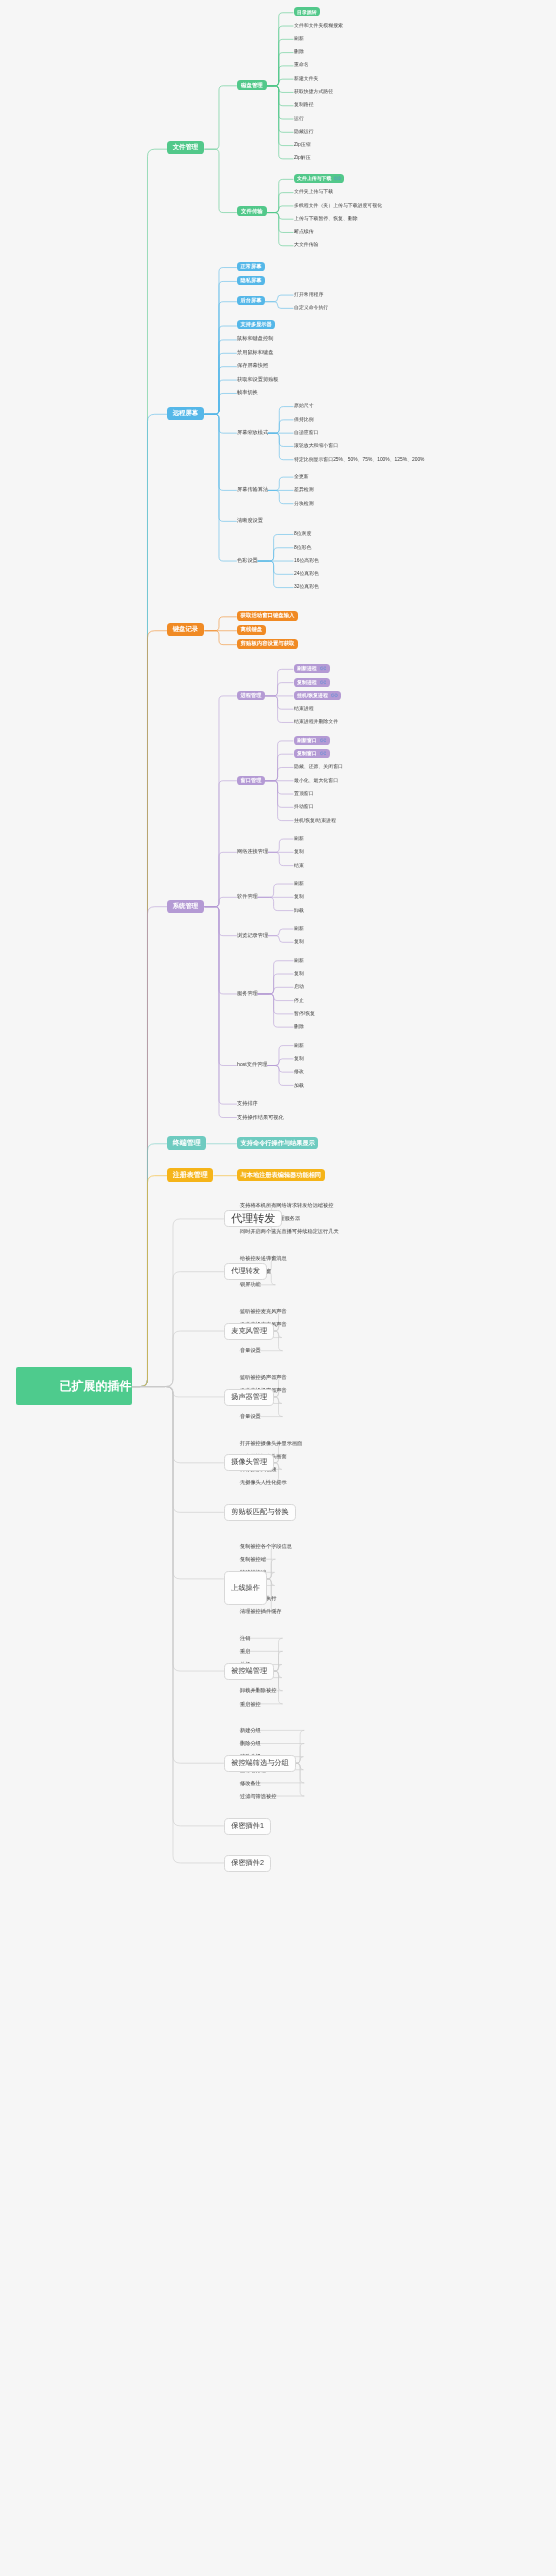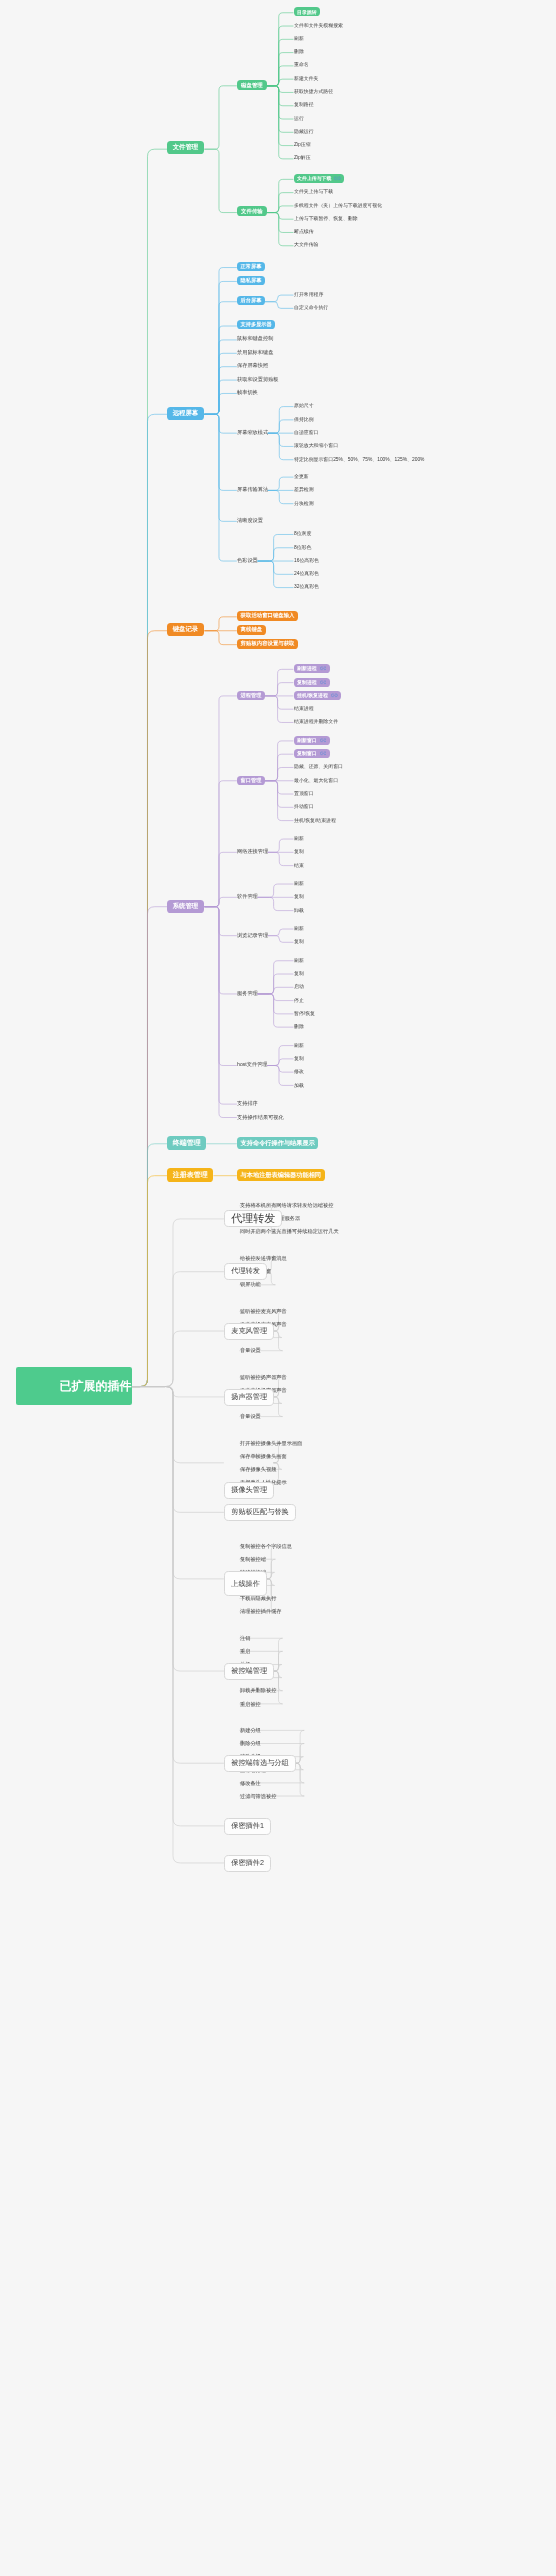--- a/index.html
+++ b/index.html
@@ -551,21 +551,21 @@
       </div>
       <div class="node n-plain" style="left: 240px; top: 1452px; height: 8.8px; font-size: 5.2px; color: rgb(60, 60, 60);">
         <span class="lbl">保存单帧摄像头画面</span>
       </div>
       <div class="node n-plain" style="left: 240px; top: 1465px; height: 8.8px; font-size: 5.2px; color: rgb(60, 60, 60);">
         <span class="lbl">保存摄像头视频</span>
       </div>
       <div class="node n-plain" style="left: 240px; top: 1478px; height: 8.8px; font-size: 5.2px; color: rgb(60, 60, 60);">
         <span class="lbl">无摄像头人性化提示</span>
       </div>
-      <div class="node n-outline" style="left: 224px; top: 1454px; height: 16.5px; font-size: 7.2px; padding: 0px 6.2px; font-weight: normal; color: rgb(60, 60, 60); margin-top: 28px;">
+      <div class="node n-outline" style="left: 224px; top: 1454px; height: 16.5px; font-size: 7.2px; padding: 0px 6.2px; font-weight: normal; color: rgb(60, 60, 60);">
         <span class="lbl">摄像头管理</span>
       </div>
       <div class="node n-outline" style="left: 224px; top: 1504px; height: 16.5px; font-size: 7.2px; padding: 0px 6.2px; font-weight: normal; color: rgb(60, 60, 60);">
         <span class="lbl">剪贴板匹配与替换</span>
       </div>
       <div class="node n-plain" style="left: 240px; top: 1542px; height: 8.8px; font-size: 5.2px; color: rgb(60, 60, 60);">
         <span class="lbl">复制被控各个字段信息</span>
       </div>
       <div class="node n-plain" style="left: 240px; top: 1555px; height: 8.8px; font-size: 5.2px; color: rgb(60, 60, 60);">
         <span class="lbl">复制被控端</span>
@@ -575,21 +575,21 @@
       </div>
       <div class="node n-plain" style="left: 240px; top: 1581px; height: 8.8px; font-size: 5.2px; color: rgb(60, 60, 60);">
         <span class="lbl">下载后执行</span>
       </div>
       <div class="node n-plain" style="left: 240px; top: 1594px; height: 8.8px; font-size: 5.2px; color: rgb(60, 60, 60);">
         <span class="lbl">下载后隐藏执行</span>
       </div>
       <div class="node n-plain" style="left: 240px; top: 1607px; height: 8.8px; font-size: 5.2px; color: rgb(60, 60, 60);">
         <span class="lbl">清理被控插件缓存</span>
       </div>
-      <div class="node n-outline" style="left: 224px; top: 1571px; height: 25px; font-size: 7.2px; padding: 0px 6.2px; font-weight: normal; color: rgb(60, 60, 60);">
+      <div class="node n-outline" style="left: 224px; top: 1571px; height: 34px; font-size: 7.2px; padding: 0px 6.2px; font-weight: normal; color: rgb(60, 60, 60);">
         <span class="lbl">上线操作</span>
       </div>
       <div class="node n-plain" style="left: 240px; top: 1634px; height: 8.8px; font-size: 5.2px; color: rgb(60, 60, 60);">
         <span class="lbl">注销</span>
       </div>
       <div class="node n-plain" style="left: 240px; top: 1647px; height: 8.8px; font-size: 5.2px; color: rgb(60, 60, 60);">
         <span class="lbl">重启</span>
       </div>
       <div class="node n-plain" style="left: 240px; top: 1660px; height: 8.8px; font-size: 5.2px; color: rgb(60, 60, 60);">
         <span class="lbl">关机</span>

